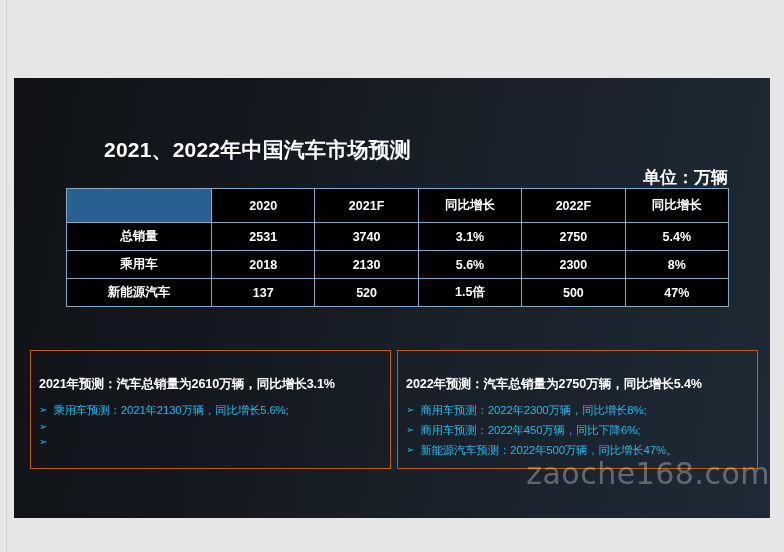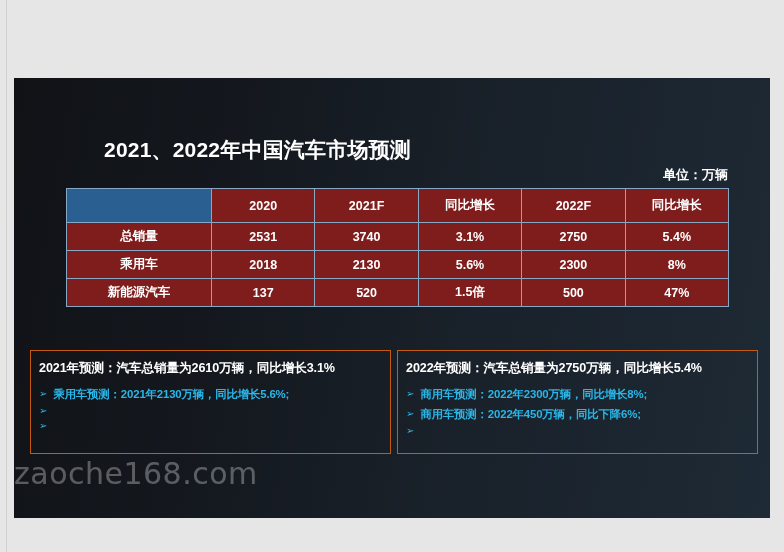--- a/index.html
+++ b/index.html
@@ -51,21 +51,21 @@
     font-weight: bold;
     color: #ffffff;
     letter-spacing: 0.2px;
     white-space: nowrap;
   }
 
   .unit-label {
     position: absolute;
     right: 42px;
     top: 88px;
-    font-size: 13px;
+    font-size: 17px;
     font-weight: bold;
     color: #ffffff;
     white-space: nowrap;
   }
 
   
   .table-wrap {
     position: absolute;
     left: 52px;
     top: 110px;
@@ -85,21 +85,21 @@
 
   table.market-table th,
   table.market-table td {
     border: 1px solid #86a8c4;
     color: #ffffff;
     font-size: 12.5px;
     font-weight: bold;
     text-align: center;
     height: 28px;
     padding: 0 2px;
-    background: #7f1d1d;
+    background: #000000;
     white-space: nowrap;
   }
 
   table.market-table thead th {
     height: 34px;
     font-size: 12.5px;
   }
 
   table.market-table thead th.blank-head { background: #2a5f91; }
 
@@ -109,21 +109,21 @@
     left: 16px;
     top: 272px;
     width: 728px;
     display: flex;
     gap: 6px;
   }
 
   .panel {
     flex: 1 1 0;
     border: 1.5px solid #c55a11;
-    padding: 9px 8px 10px 8px;
+    padding: 25px 8px 10px 8px;
     min-height: 104px;
   }
 
   .panel-heading {
     font-size: 12.6px;
     font-weight: bold;
     color: #ffffff;
     white-space: nowrap;
     margin-bottom: 10px;
     letter-spacing: -0.1px;
@@ -142,32 +142,32 @@
     color: #29b6e8;
     font-size: 10px;
     line-height: 1;
     flex: 0 0 auto;
     transform: translateY(-1px);
   }
 
   .bullet-text {
     color: #29b6e8;
     font-size: 11.4px;
-    font-weight: bold;
+    font-weight: normal;
     letter-spacing: -0.15px;
     text-align: center;
   }
 
   
   .watermark {
     position: absolute;
     left: 0;
     right: 0;
     top: 378px;
-    text-align: left;
+    text-align: right;
     font-size: 30px;
     color: #ffffff;
     opacity: 0.30;
     letter-spacing: 0.5px;
     pointer-events: none;
     font-family: "DejaVu Sans", "Liberation Sans", sans-serif;
   }
 </style>
 </head>
 <body>
@@ -252,20 +252,21 @@
       <div class="bullet-row">
         <span class="bullet-icon">➢</span>
         <span class="bullet-text">商用车预测：2022年2300万辆，同比增长8%;</span>
       </div>
       <div class="bullet-row">
         <span class="bullet-icon">➢</span>
         <span class="bullet-text">商用车预测：2022年450万辆，同比下降6%;</span>
       </div>
       <div class="bullet-row">
         <span class="bullet-icon">➢</span>
+        <span class="bullet-text">新能源汽车预测：2022年500万辆，同比增长47%。</span>
       </div>
     </div>
 
   </div>
 
   <div class="watermark">zaoche168.com</div>
 
 </div>
 
 </body></html>

